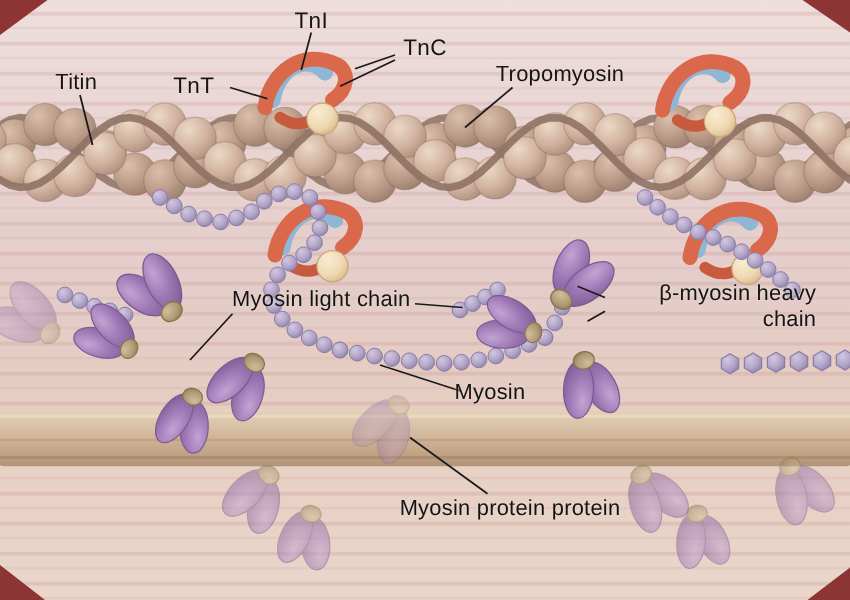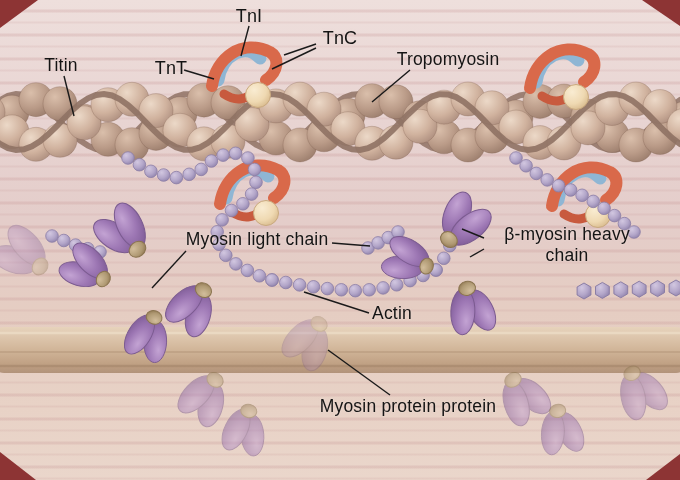--- a/index.html
+++ b/index.html
@@ -15,21 +15,21 @@
         rgba(197,146,146,0) 24px),
       linear-gradient(180deg,#eedfdc 0%,#e8d4d2 25%,#e4cdca 45%,#e5cdc2 65%,#e8d2c6 85%,#ead6cb 100%);
   }
   svg#art{position:absolute;inset:0;}
   .lbl{
     position:absolute;transform:translateX(-50%);
     font-size:17.5px;color:#141414;white-space:nowrap;letter-spacing:.2px;
     text-shadow:0 0 3px rgba(238,221,216,.8);
   }
   .lbl.tn{font-size:18px;}
-  .lbl.bmhc{white-space:normal;width:172px;text-align:center;line-height:1.18;}
+  .lbl.bmhc{white-space:normal;width:172px;text-align:right;line-height:1.18;}
 </style>
 </head>
 <body>
 
 <div class="stage">
 
   <svg id="art" width="680" height="480" viewBox="0 0 680 480">
     <defs>
       <radialGradient id="gBead" cx="35%" cy="30%" r="75%">
         <stop offset="0%" stop-color="#ecd9c8"></stop>
@@ -322,20 +322,20 @@
       <g>
         <polygon points="0,0 38,0 0,28" fill="#8d3434"></polygon>
         <polygon points="680,0 642,0 680,26" fill="#8d3434"></polygon>
         <polygon points="0,480 0,452 36,480" fill="#8d3434"></polygon>
         <polygon points="680,480 680,454 646,480" fill="#8d3434"></polygon>
       </g>
     </svg>
 
   <div class="lbl tn" style="left:249px;top:6px">TnI</div>
   <div class="lbl tn" style="left:340px;top:28px">TnC</div>
-  <div class="lbl tn" style="left:171px;top:58px">TnT</div>
+  <div class="lbl tn" style="left:155px;top:58px">TnT</div>
   <div class="lbl" style="left:61px;top:55px">Titin</div>
   <div class="lbl" style="left:448px;top:49px">Tropomyosin</div>
   <div class="lbl" style="left:257px;top:229px">Myosin light chain</div>
   <div class="lbl bmhc" style="left:567px;top:224px">β-myosin heavy chain</div>
-  <div class="lbl" style="left:392px;top:303px">Actin</div>
+  <div class="lbl" style="left:392px;top:303px">Myosin</div>
   <div class="lbl" style="left:408px;top:396px">Myosin protein protein</div>
 </div>
 
 </body></html>

